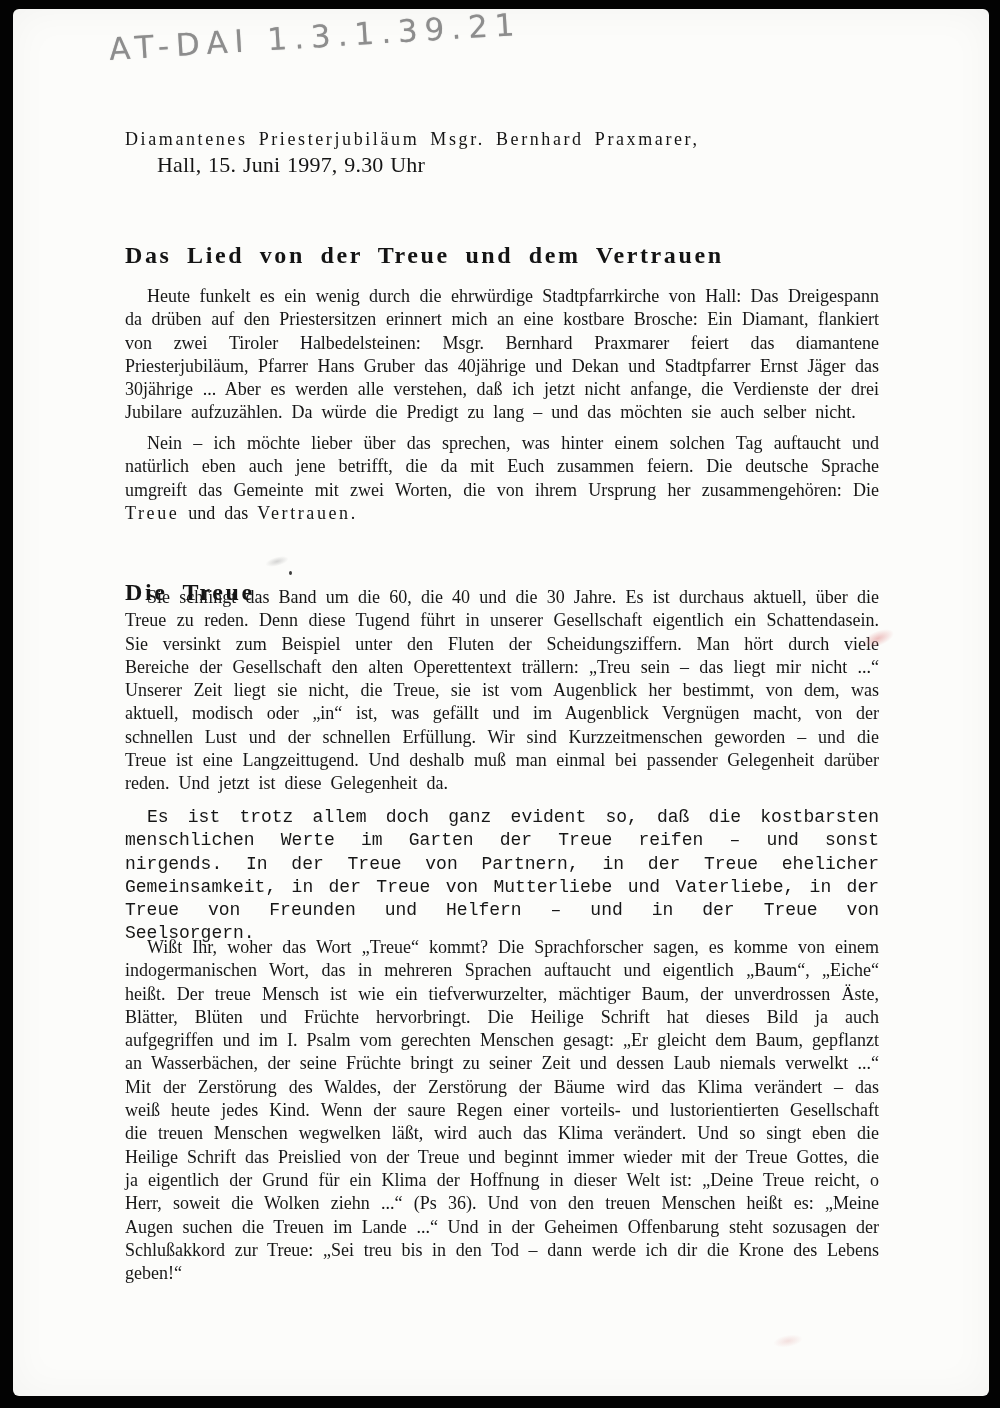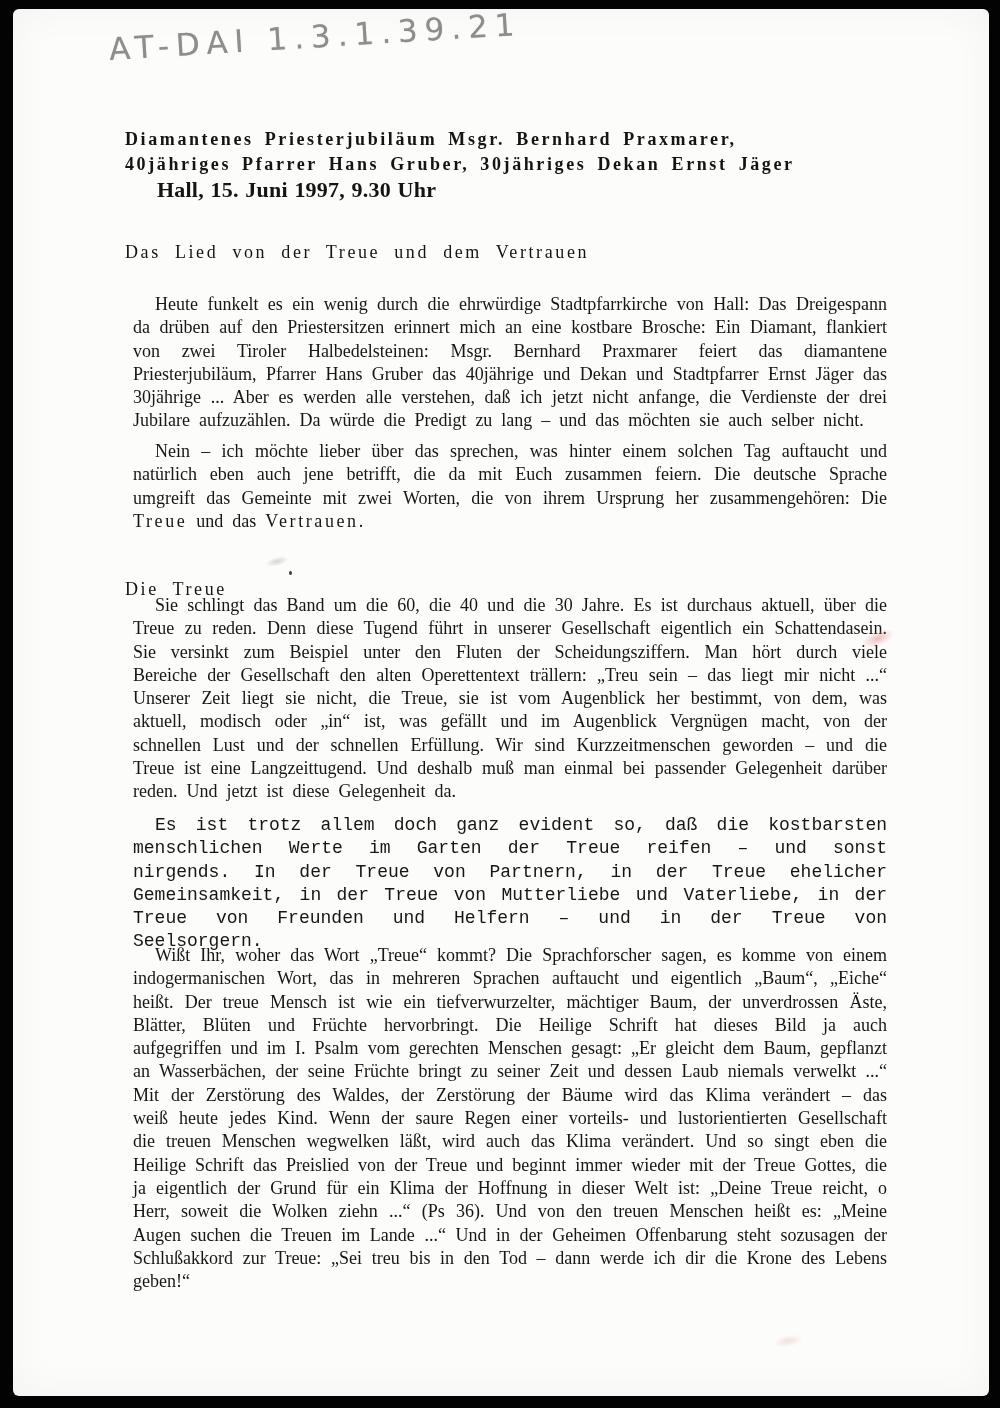--- a/index.html
+++ b/index.html
@@ -36,44 +36,44 @@
     position: absolute;
     left: 112px; top: 118px;
     color: #141414;
   }
   .title-line {
     font-size: 18px;
     line-height: 25px;
     letter-spacing: 2.6px;
     word-spacing: 4px;
     white-space: nowrap;
-    font-weight: bold;
   }
   .title-line.plain {
     letter-spacing: 0.2px;
     word-spacing: 1px;
     font-size: 22px;
     margin-left: 32px;
   }
   .section-heading {
     position: absolute;
     left: 112px;
-    font-size: 18px;
+    font-size: 24px;
     letter-spacing: 2.6px;
     word-spacing: 7px;
     color: #141414;
     white-space: nowrap;
+    font-weight: bold;
   }
   .heading-main { top: 233px; }
   .heading-treue { top: 570px; }
   .body-para {
     position: absolute;
     left: 112px;
     width: 754px;
-    margin: 8px;
+    margin: 0;
     font-size: 18px;
     line-height: 23.3px;
     text-align: justify;
     text-indent: 22px;
     word-spacing: 4.5px;
     color: #161616;
   }
   .para-1 { top: 276px; }
   .para-2 { top: 423px; }
   .para-3 { top: 577px; }
@@ -108,21 +108,20 @@
 </style>
 </head>
 <body>
 
 <div class="page">
 
   <div class="hand-note">AT-DAI 1.3.1.39.21</div>
 
   <div class="title-block">
     <div class="title-line">Diamantenes Priesterjubiläum Msgr. Bernhard Praxmarer,</div>
-    <div class="title-line">40jähriges Pfarrer Hans Gruber, 30jähriges Dekan Ernst Jäger</div>
     <div class="title-line plain">Hall, 15. Juni 1997, 9.30 Uhr</div>
   </div>
 
   <div class="section-heading heading-main">Das Lied von der Treue und dem Vertrauen</div>
 
   <p class="body-para para-1">Heute funkelt es ein wenig durch die ehrwürdige Stadtpfarrkirche von Hall: Das Dreigespann da drüben auf den Priestersitzen erinnert mich an eine kostbare Brosche: Ein Diamant, flankiert von zwei Tiroler Halbedelsteinen: Msgr. Bernhard Praxmarer feiert das diamantene Priesterjubiläum, Pfarrer Hans Gruber das 40jährige und Dekan und Stadtpfarrer Ernst Jäger das 30jährige ... Aber es werden alle verstehen, daß ich jetzt nicht anfange, die Verdienste der drei Jubilare aufzuzählen. Da würde die Predigt zu lang – und das möchten sie auch selber nicht.</p>
 
   <p class="body-para para-2"><span>Nein – ich möchte lieber über das sprechen, was hinter einem solchen Tag auftaucht und natürlich eben auch jene betrifft, die da mit Euch zusammen feiern. Die deutsche Sprache umgreift das Gemeinte mit zwei Worten, die von ihrem Ursprung her zusammengehören: Die </span><span class="sperr">Treue</span><span> und das </span><span class="sperr">Vertrauen</span><span>.</span></p>
 
   <div class="section-heading heading-treue">Die Treue</div>

